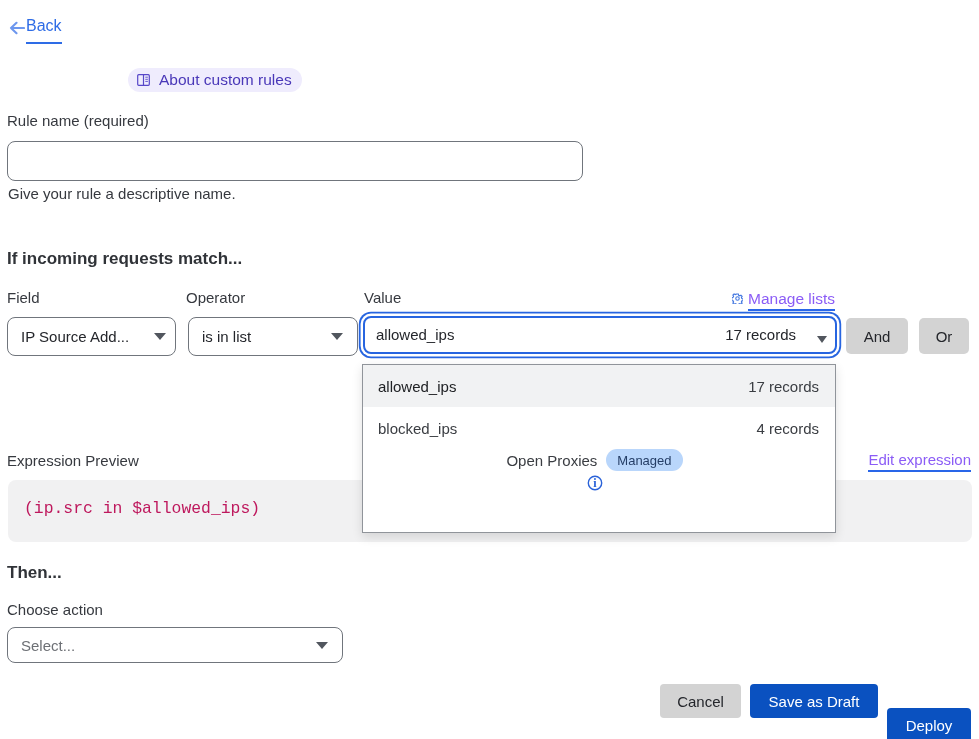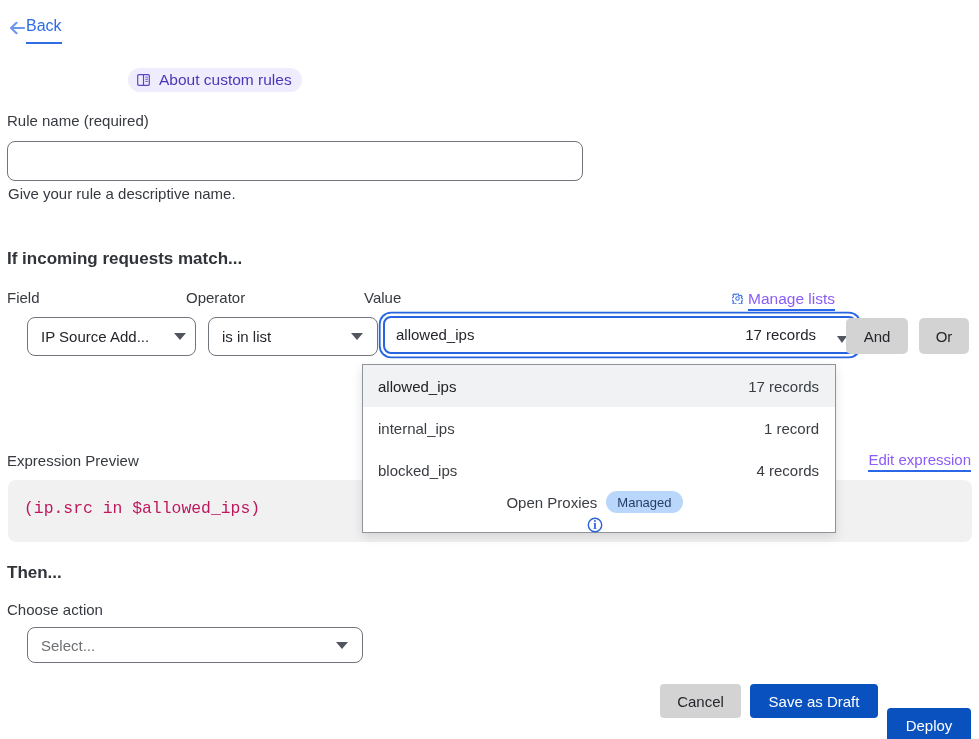--- a/index.html
+++ b/index.html
@@ -1,20 +1,20 @@
 <!DOCTYPE html>
 <html><head>
 <meta charset="utf-8">
 <style>
   html,body{margin:0;padding:0;background:#fff;}
   body{font-family:"Liberation Sans",sans-serif;color:#24262b;}
   #page{position:relative;width:979px;height:739px;overflow:hidden;background:#fff;}
   .abs{position:absolute;}
   .lbl{font-size:15px;color:#36393f;}
-  .sel{box-sizing:border-box;border:1px solid #70757c;border-radius:8px;background:#fff;display:flex;align-items:center;margin-left:20px;}
+  .sel{box-sizing:border-box;border:1px solid #70757c;border-radius:8px;background:#fff;display:flex;align-items:center;}
   .tri{width:0;height:0;border-left:6px solid transparent;border-right:6px solid transparent;border-top:7px solid #51565e;}
   .gbtn{background:#d3d3d3;color:#24262b;font-size:15px;display:flex;align-items:center;justify-content:center;border-radius:5px;}
   .bbtn{background:#0a51c0;color:#fff;font-size:15px;display:flex;align-items:center;justify-content:center;border-radius:4px;}
   .link{color:#8b5cf6;font-size:15px;}
 </style>
 </head>
 <body>
 <div id="page">
 
   <svg class="abs" style="left:8px;top:20px;" width="17" height="16" viewBox="0 0 17 16">
@@ -73,24 +73,20 @@
   <div class="abs link" style="right:8px;top:451px;border-bottom:2px solid #2966e8;padding-bottom:2px;">Edit expression</div>
   <div class="abs" style="left:8px;top:480px;width:964px;height:62px;background:#f1f1f2;border-radius:8px;"></div>
   <div class="abs" style="left:24px;top:499px;font-family:'Liberation Mono',monospace;font-size:16.4px;color:#be185d;">(ip.src in $allowed_ips)</div>
 
   <div class="abs" style="left:362px;top:364px;width:474px;height:169px;box-sizing:border-box;background:#fff;border:1px solid #90949a;box-shadow:0 4px 10px rgba(0,0,0,0.12);z-index:5;">
     <div style="height:42px;background:#f1f2f3;display:flex;align-items:center;padding:0 16px 0 15px;justify-content:space-between;">
       <span style="font-size:15px;color:#202225;">allowed_ips</span>
       <span style="font-size:15px;color:#3a3d42;">17 records</span>
     </div>
     <div style="height:42px;display:flex;align-items:center;padding:0 16px 0 15px;justify-content:space-between;">
-      <span style="font-size:15px;color:#3a3d42;">internal_ips</span>
-      <span style="font-size:15px;color:#3a3d42;">1 record</span>
-    </div>
-    <div style="height:42px;display:flex;align-items:center;padding:0 16px 0 15px;justify-content:space-between;">
       <span style="font-size:15px;color:#3a3d42;">blocked_ips</span>
       <span style="font-size:15px;color:#3a3d42;">4 records</span>
     </div>
     <div style="height:42px;display:flex;align-items:center;padding:0 24px 0 15px;justify-content:space-between;flex-direction:column;">
       <div style="display:flex;align-items:center;">
         <span style="font-size:15px;color:#3a3d42;">Open Proxies</span>
         <span style="margin-left:9px;background:#b9d6fb;color:#253e66;font-size:13px;height:22px;border-radius:11px;display:flex;align-items:center;padding:0 11px;">Managed</span>
       </div>
       <svg width="16" height="16" viewBox="0 0 16 16">
         <circle cx="8" cy="8" r="6.7" fill="none" stroke="#2a62d8" stroke-width="1.4"></circle>

